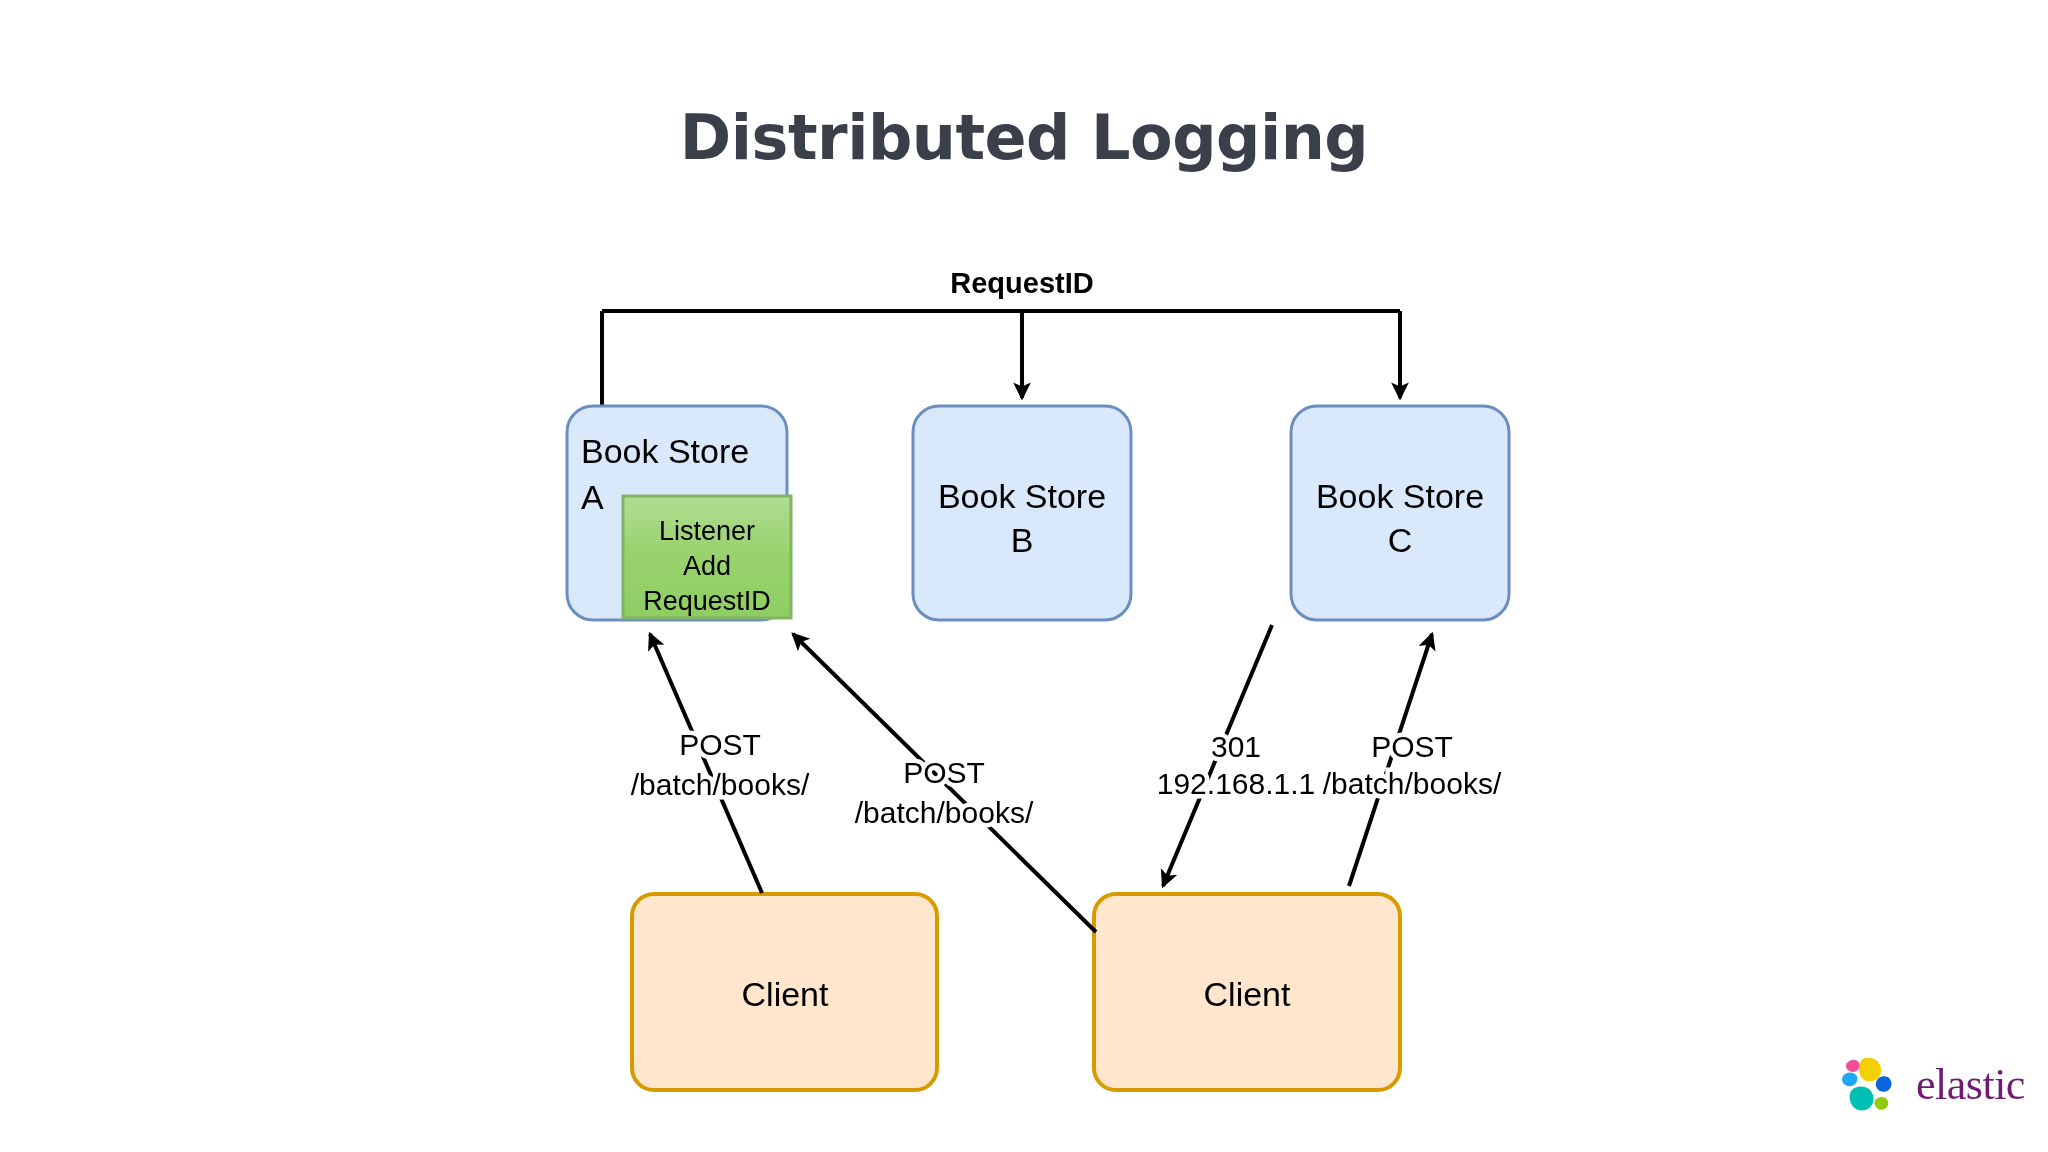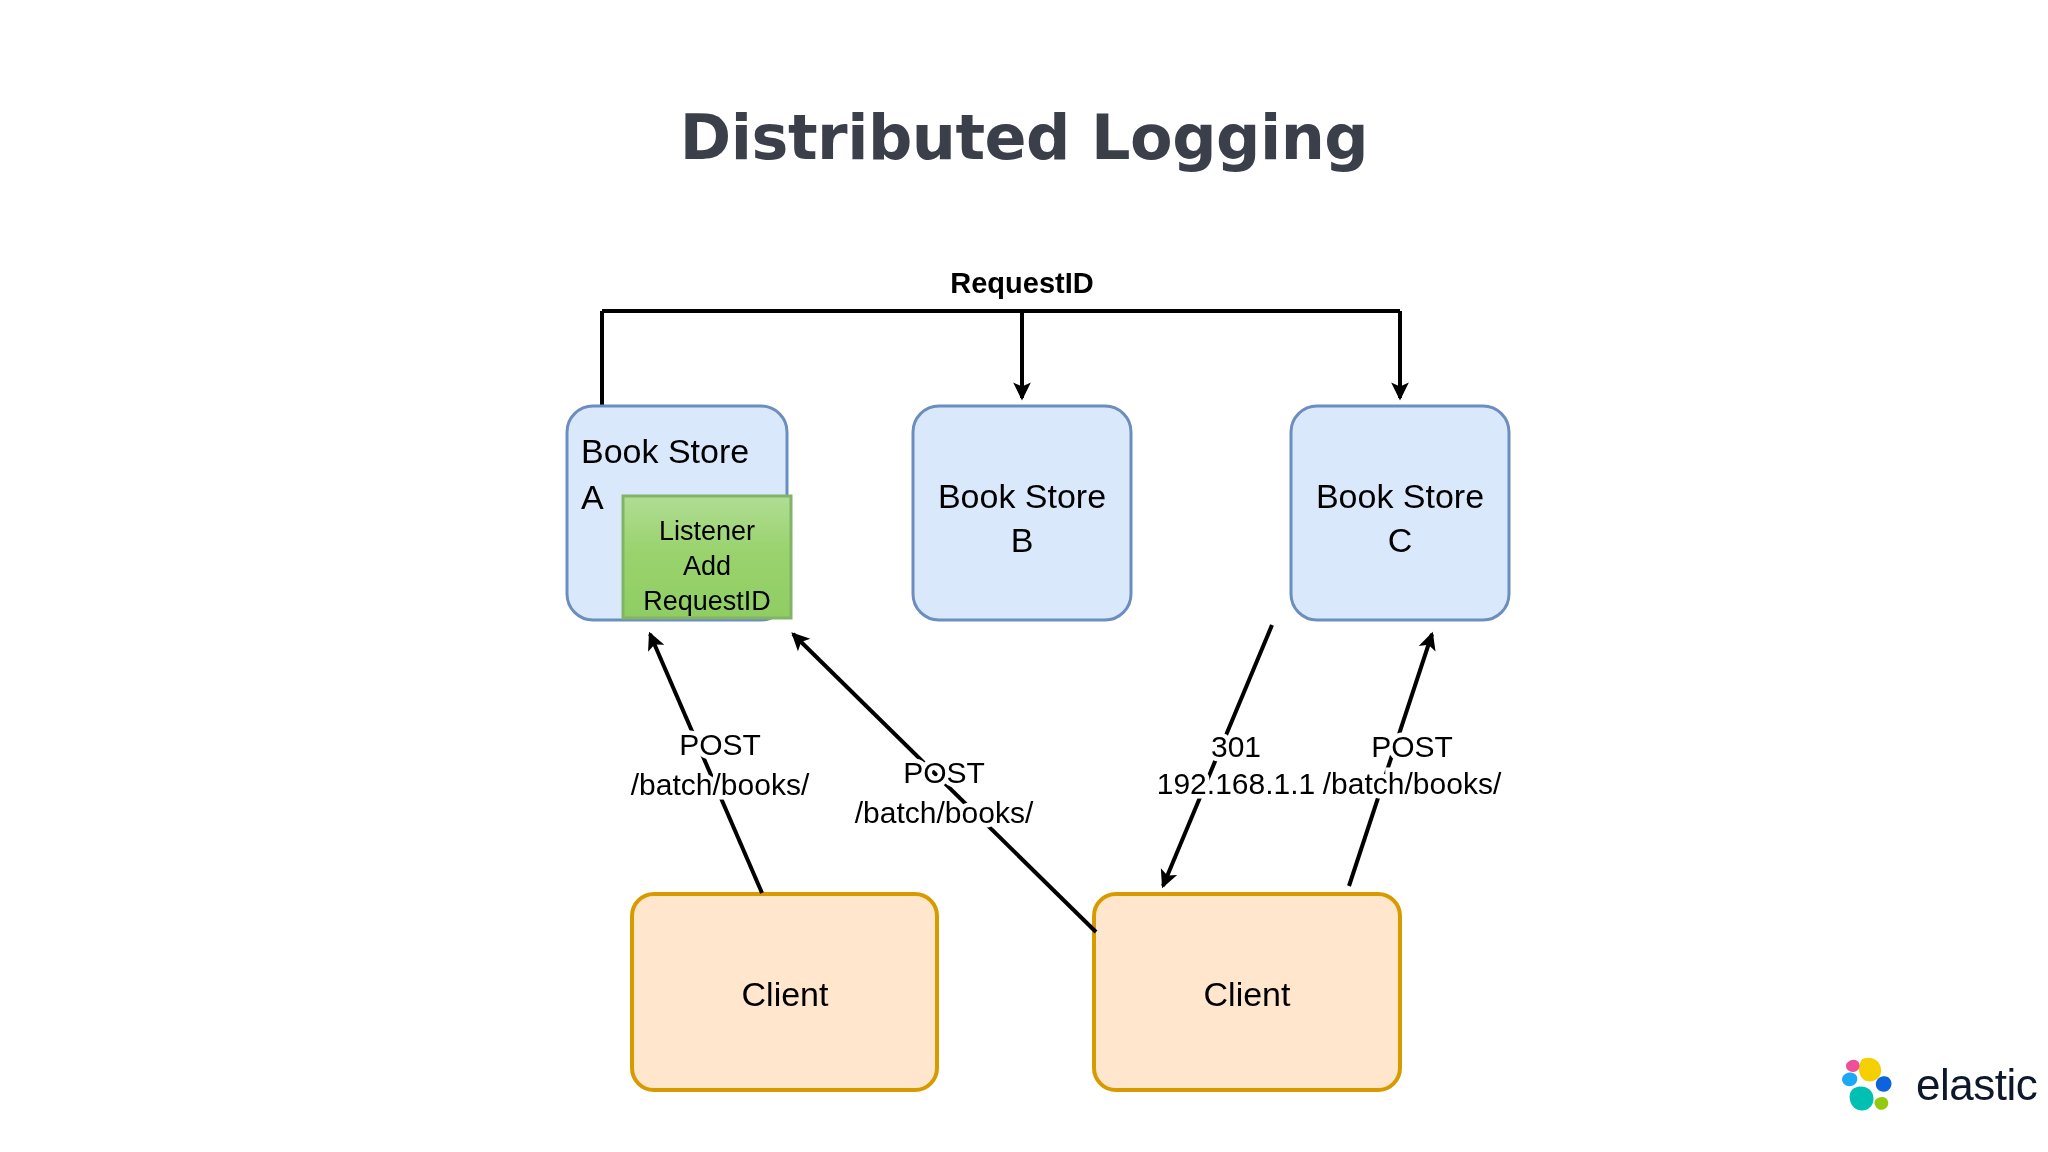--- a/index.html
+++ b/index.html
@@ -93,23 +93,23 @@
     position: absolute;
     left: 1838px;
     top: 1042px;
     width: 200px;
     height: 86px;
     display: flex;
     align-items: center;
     gap: 14px;
   }
   #elastic-wordmark {
-    font-family: Liberation Sans, sans-serif;
+    font-family: Liberation Serif, serif;
     font-size: 44px;
-    color: #0f172a;
+    color: #701a75;
     letter-spacing: -0.5px;
     line-height: 1;
   }
 </style>
 </head>
 <body>
 
 <div id="slide">
 
   <div id="slide-title">Distributed Logging</div>

